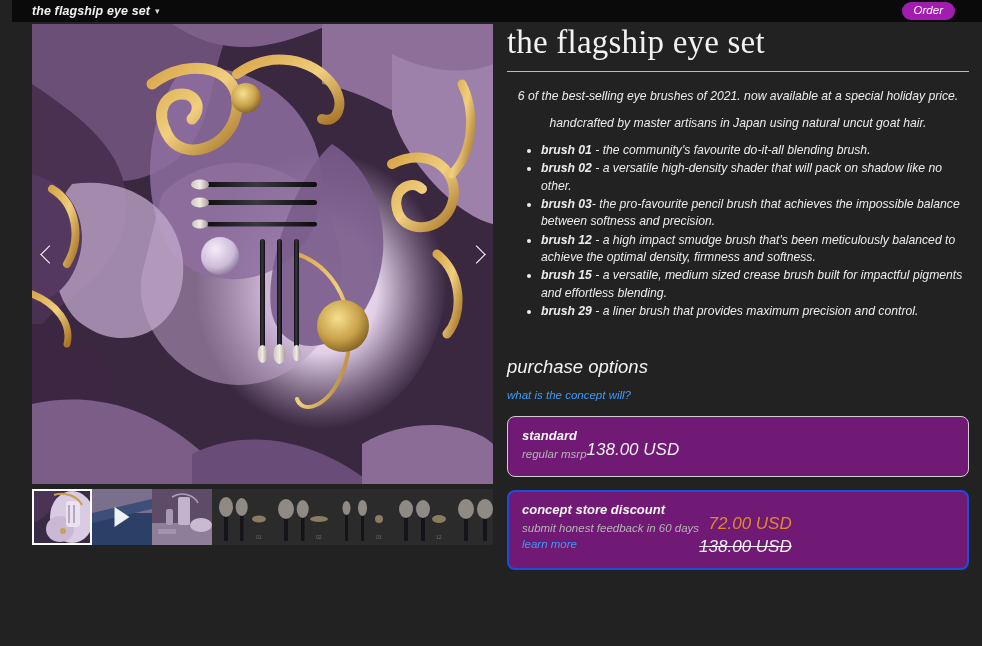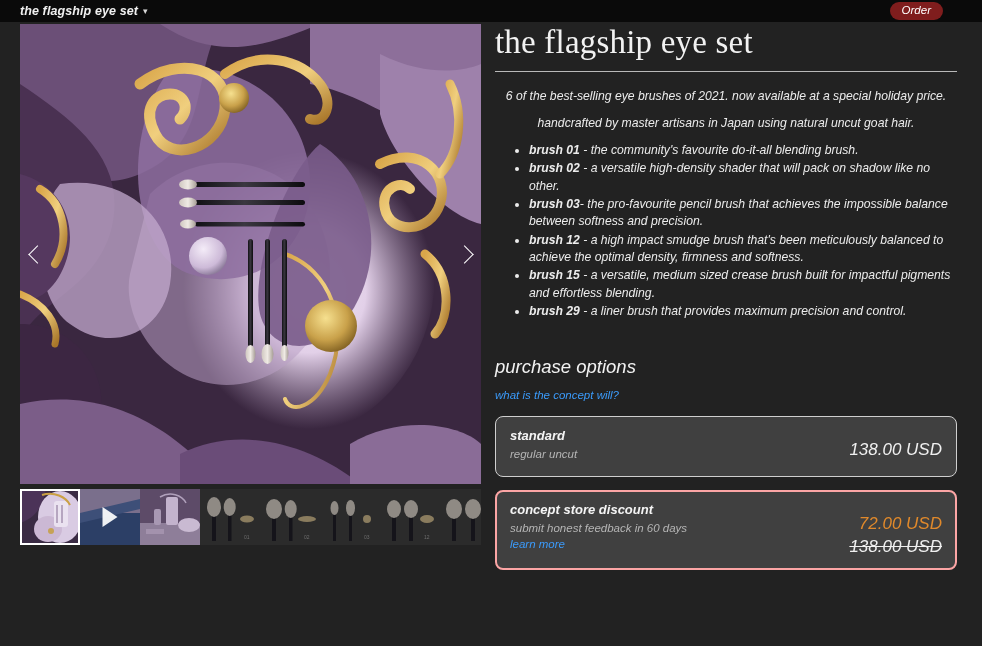--- a/index.html
+++ b/index.html
@@ -3,39 +3,39 @@
 <meta charset="utf-8">
 <style>
   * { box-sizing: border-box; }
   html, body {
     margin: 0; padding: 0;
     width: 982px; height: 646px;
     background: #222222;
     font-family: "Liberation Sans", sans-serif;
     overflow: hidden;
   }
-  #app { position: relative; width: 856px; height: 646px; background: #222222; }
+  #app { position: relative; width: 856px; height: 646px; background: #222222; margin-left: 12px; }
 
   
   .topbar {
     position: absolute; left: 0; top: 0; width: 982px; height: 22px;
     background: #0a0a0a; display: flex; align-items: center;
   }
   .topbar-title {
     margin-left: 20px; color: #f0f0f0; font-size: 12.5px;
     font-style: italic; font-weight: bold; letter-spacing: .1px;
     white-space: nowrap;
   }
   .topbar-chev {
     margin-left: 5px; color: #d8d8d8; font-size: 9px; line-height: 1;
     display: inline-block;
   }
   .order-btn {
     position: absolute; right: 39px; top: 2px;
-    background: #7f1d1d; color: #ffffff; border: none; border-radius: 9px;
+    background: #a21caf; color: #ffffff; border: none; border-radius: 9px;
     padding: 2px 12px 3px; font-size: 11.5px; font-style: italic;
     font-family: "Liberation Sans", sans-serif; cursor: pointer;
     line-height: 13px;
   }
 
   
   .gallery { position: absolute; left: 20px; top: 24px; width: 461px; }
   .hero {
     position: relative; width: 461px; height: 460px; overflow: hidden;
     background: #2a1b2c;
@@ -102,24 +102,24 @@
     margin: 36px 0 7px 0; font-weight: normal;
   }
   .link {
     font-size: 11.5px; font-style: italic; color: #3b9bfb;
     text-decoration: none; cursor: pointer; display: inline-block;
   }
 
   .option-card {
     margin-top: 13px; border: 1px solid #cfcfcf; border-radius: 8px;
     padding: 11px 14px 12px; display: flex; align-items: flex-start;
-    justify-content: space-between; background: #404040; cursor: pointer;
+    justify-content: flex-start; background: #701a75; cursor: pointer;
     min-height: 52px;
   }
-  .option-card.selected { border: 2px solid #fca5a5; padding: 10px 13px 11px; }
+  .option-card.selected { border: 2px solid #1d4ed8; padding: 10px 13px 11px; }
   .opt-name {
     font-size: 13px; font-style: italic; font-weight: bold; color: #f4f4f4;
     margin-bottom: 5px;
   }
   .opt-sub { font-size: 11.5px; font-style: italic; color: #b5b5b5; margin-bottom: 4px; }
   .opt-prices { text-align: right; padding-top: 12px; }
   .price { font-size: 17px; font-style: italic; color: #f0f0f0; white-space: nowrap; }
   .price.discount { color: #e0892b; }
   .price.strike { text-decoration: line-through; margin-top: 3px; }
   .opt-left { display: flex; flex-direction: column; }
@@ -333,21 +333,21 @@
       <li><b>brush 29</b><span> - a liner brush that provides maximum precision and control.</span></li>
     </ul>
 
 
     <h2 class="section-title">purchase options</h2>
     <a class="link">what is the concept will?</a>
 
     <div class="option-card">
       <div class="opt-left">
         <span class="opt-name">standard</span>
-        <span class="opt-sub">regular uncut</span>
+        <span class="opt-sub">regular msrp</span>
       </div>
       <div class="opt-prices">
         <div class="price">138.00 USD</div>
       </div>
     </div>
 
     <div class="option-card selected">
       <div class="opt-left">
         <span class="opt-name">concept store discount</span>
         <span class="opt-sub">submit honest feedback in 60 days</span>

